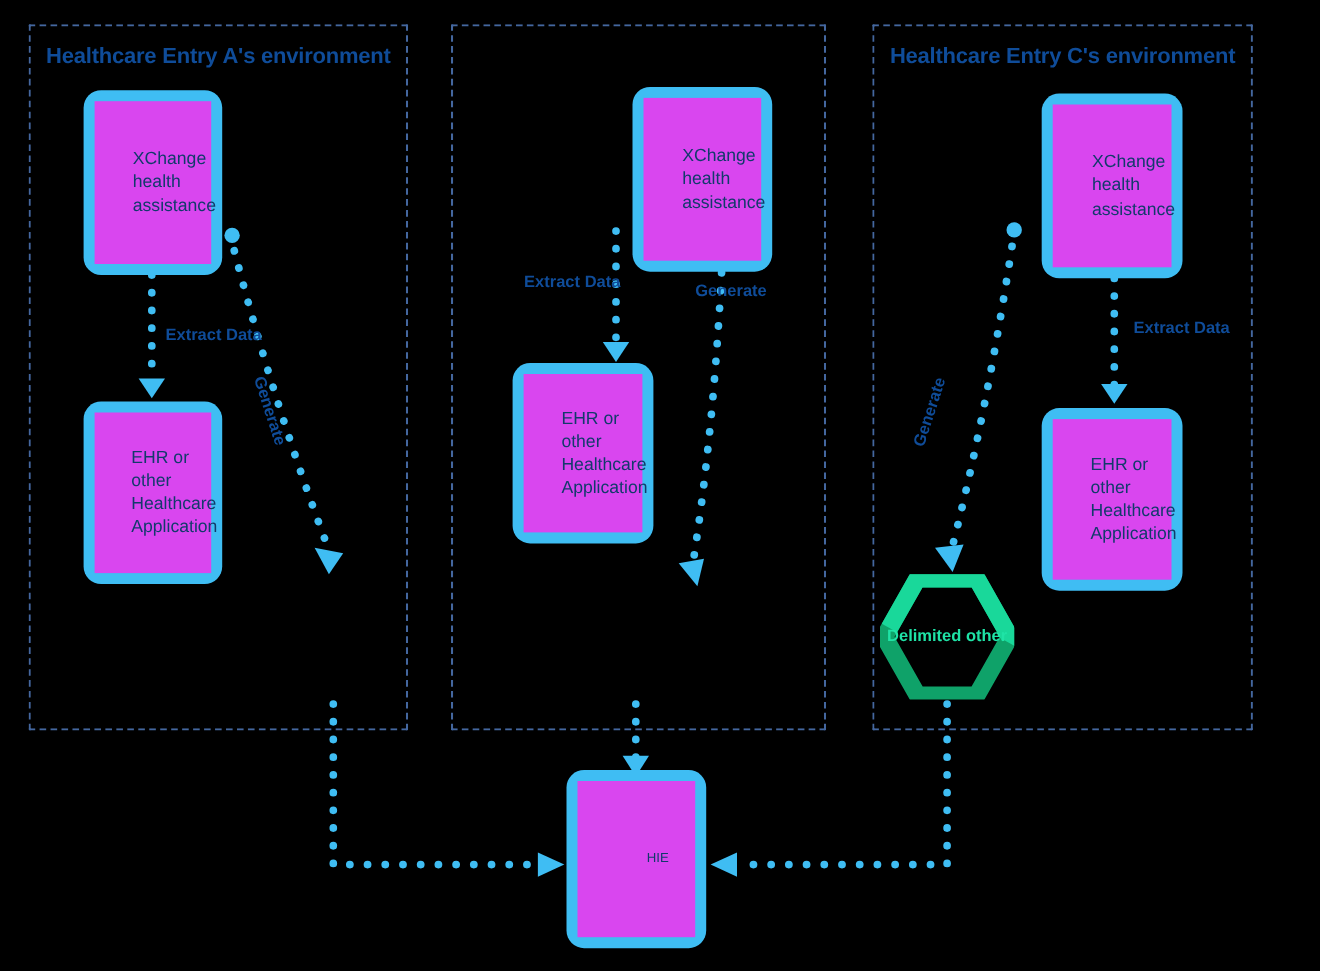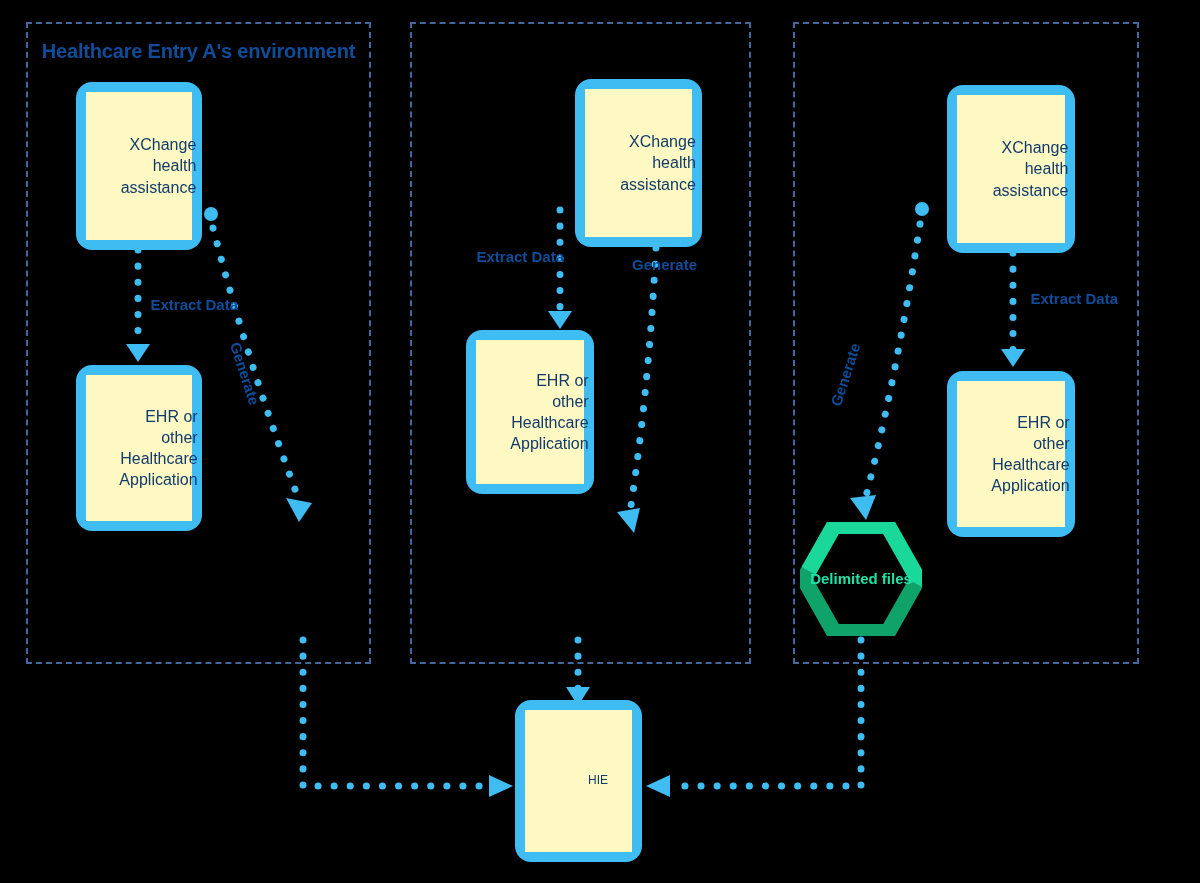--- a/index.html
+++ b/index.html
@@ -39,25 +39,25 @@
   .card {
     position: absolute;
     box-sizing: border-box;
     background: #3FBDF3;
     border-radius: 16px;
     padding: 10px;
   }
   .card-inner {
     width: 100%;
     height: 100%;
-    background: #fef9c3;
+    background: #d946ef;
     display: flex;
     align-items: center;
     justify-content: center;
-    text-align: right;
+    text-align: left;
     box-sizing: border-box;
     padding-left: 39px;
   }
   .card-label {
     color: #123A6B;
     font-size: 16px;
     line-height: 1.32;
     font-weight: normal;
     padding: 0 4px;
   }
@@ -206,20 +206,21 @@
   <div class="conn-label" style="left:632px; top:256px;">Generate</div>
 
   <div class="card" style="left:466px; top:330px; width:128px; height:164px;">
     <div class="card-inner">
       <span class="card-label">EHR or other Healthcare Application</span>
     </div>
   </div>
 
 
   <div class="env-box" style="left:793px; top:22px; width:346px; height:642px;"></div>
+  <div class="env-title" style="left:793px; top:40px; width:346px;">Healthcare Entry C's environment</div>
 
   <div class="card" style="left:947px; top:85px; width:128px; height:168px;">
     <div class="card-inner">
       <span class="card-label">XChange health assistance</span>
     </div>
   </div>
 
   <div class="conn-label center" style="left:1028px; top:290px; width:90px; white-space:normal;">Extract Data</div>
 
   <div class="conn-label" style="left:845px; top:390px; transform:rotate(-72deg); transform-origin:left bottom;">Generate</div>
@@ -228,21 +229,21 @@
     <div class="card-inner">
       <span class="card-label">EHR or other Healthcare Application</span>
     </div>
   </div>
 
   <div class="hex-wrap" style="left:800px; top:522px; width:122px; height:114px;">
     <svg width="122" height="114" viewBox="0 0 122 114" xmlns="http://www.w3.org/2000/svg">
       <polygon points="34,4 88,4 118,57 88,110 34,110 4,57" fill="none" stroke="#0FA269" stroke-width="16" stroke-linejoin="round"></polygon>
       <polygon points="34,4 88,4 118,57 88,110 34,110 4,57" fill="none" stroke="#19D89A" stroke-width="16" stroke-linejoin="round" stroke-dasharray="150 180" stroke-dashoffset="30"></polygon>
     </svg>
-    <div class="hex-label">Delimited files</div>
+    <div class="hex-label">Delimited other</div>
   </div>
 
   <div class="card" style="left:515px; top:700px; width:127px; height:162px;">
     <div class="card-inner">
       <span class="card-label" style="font-size:12px;">HIE</span>
     </div>
   </div>
 
 </div>
 

